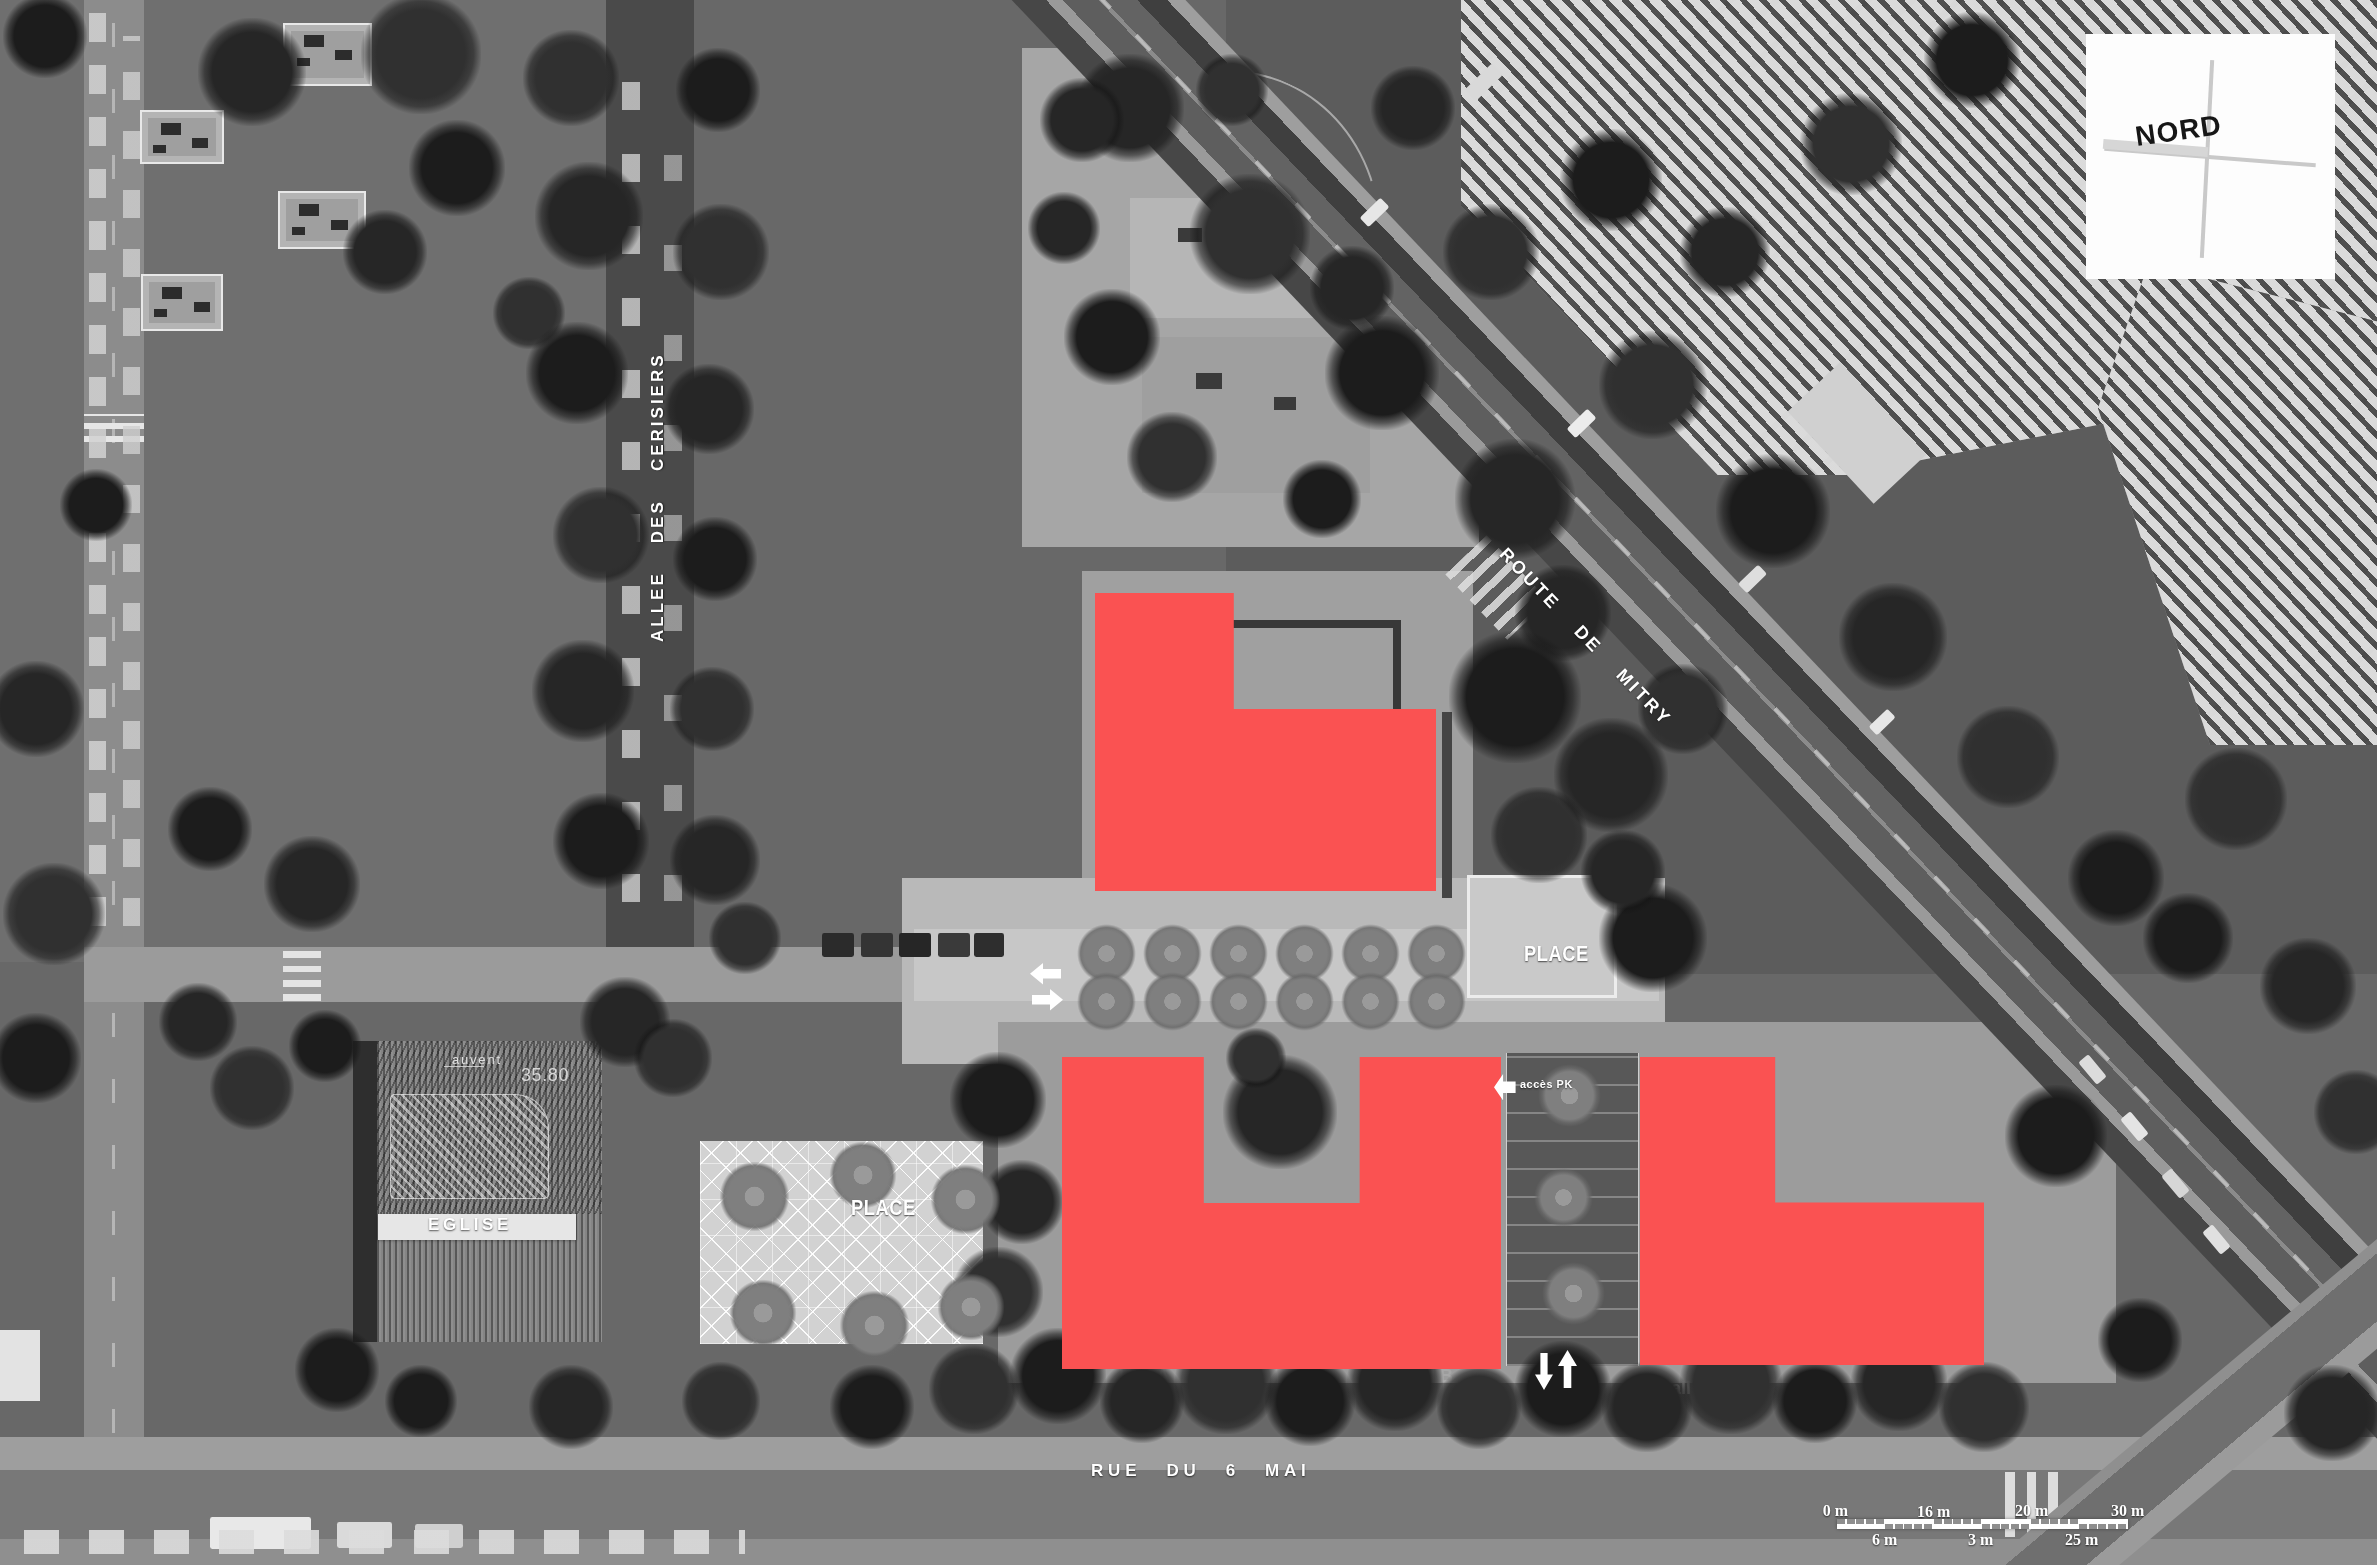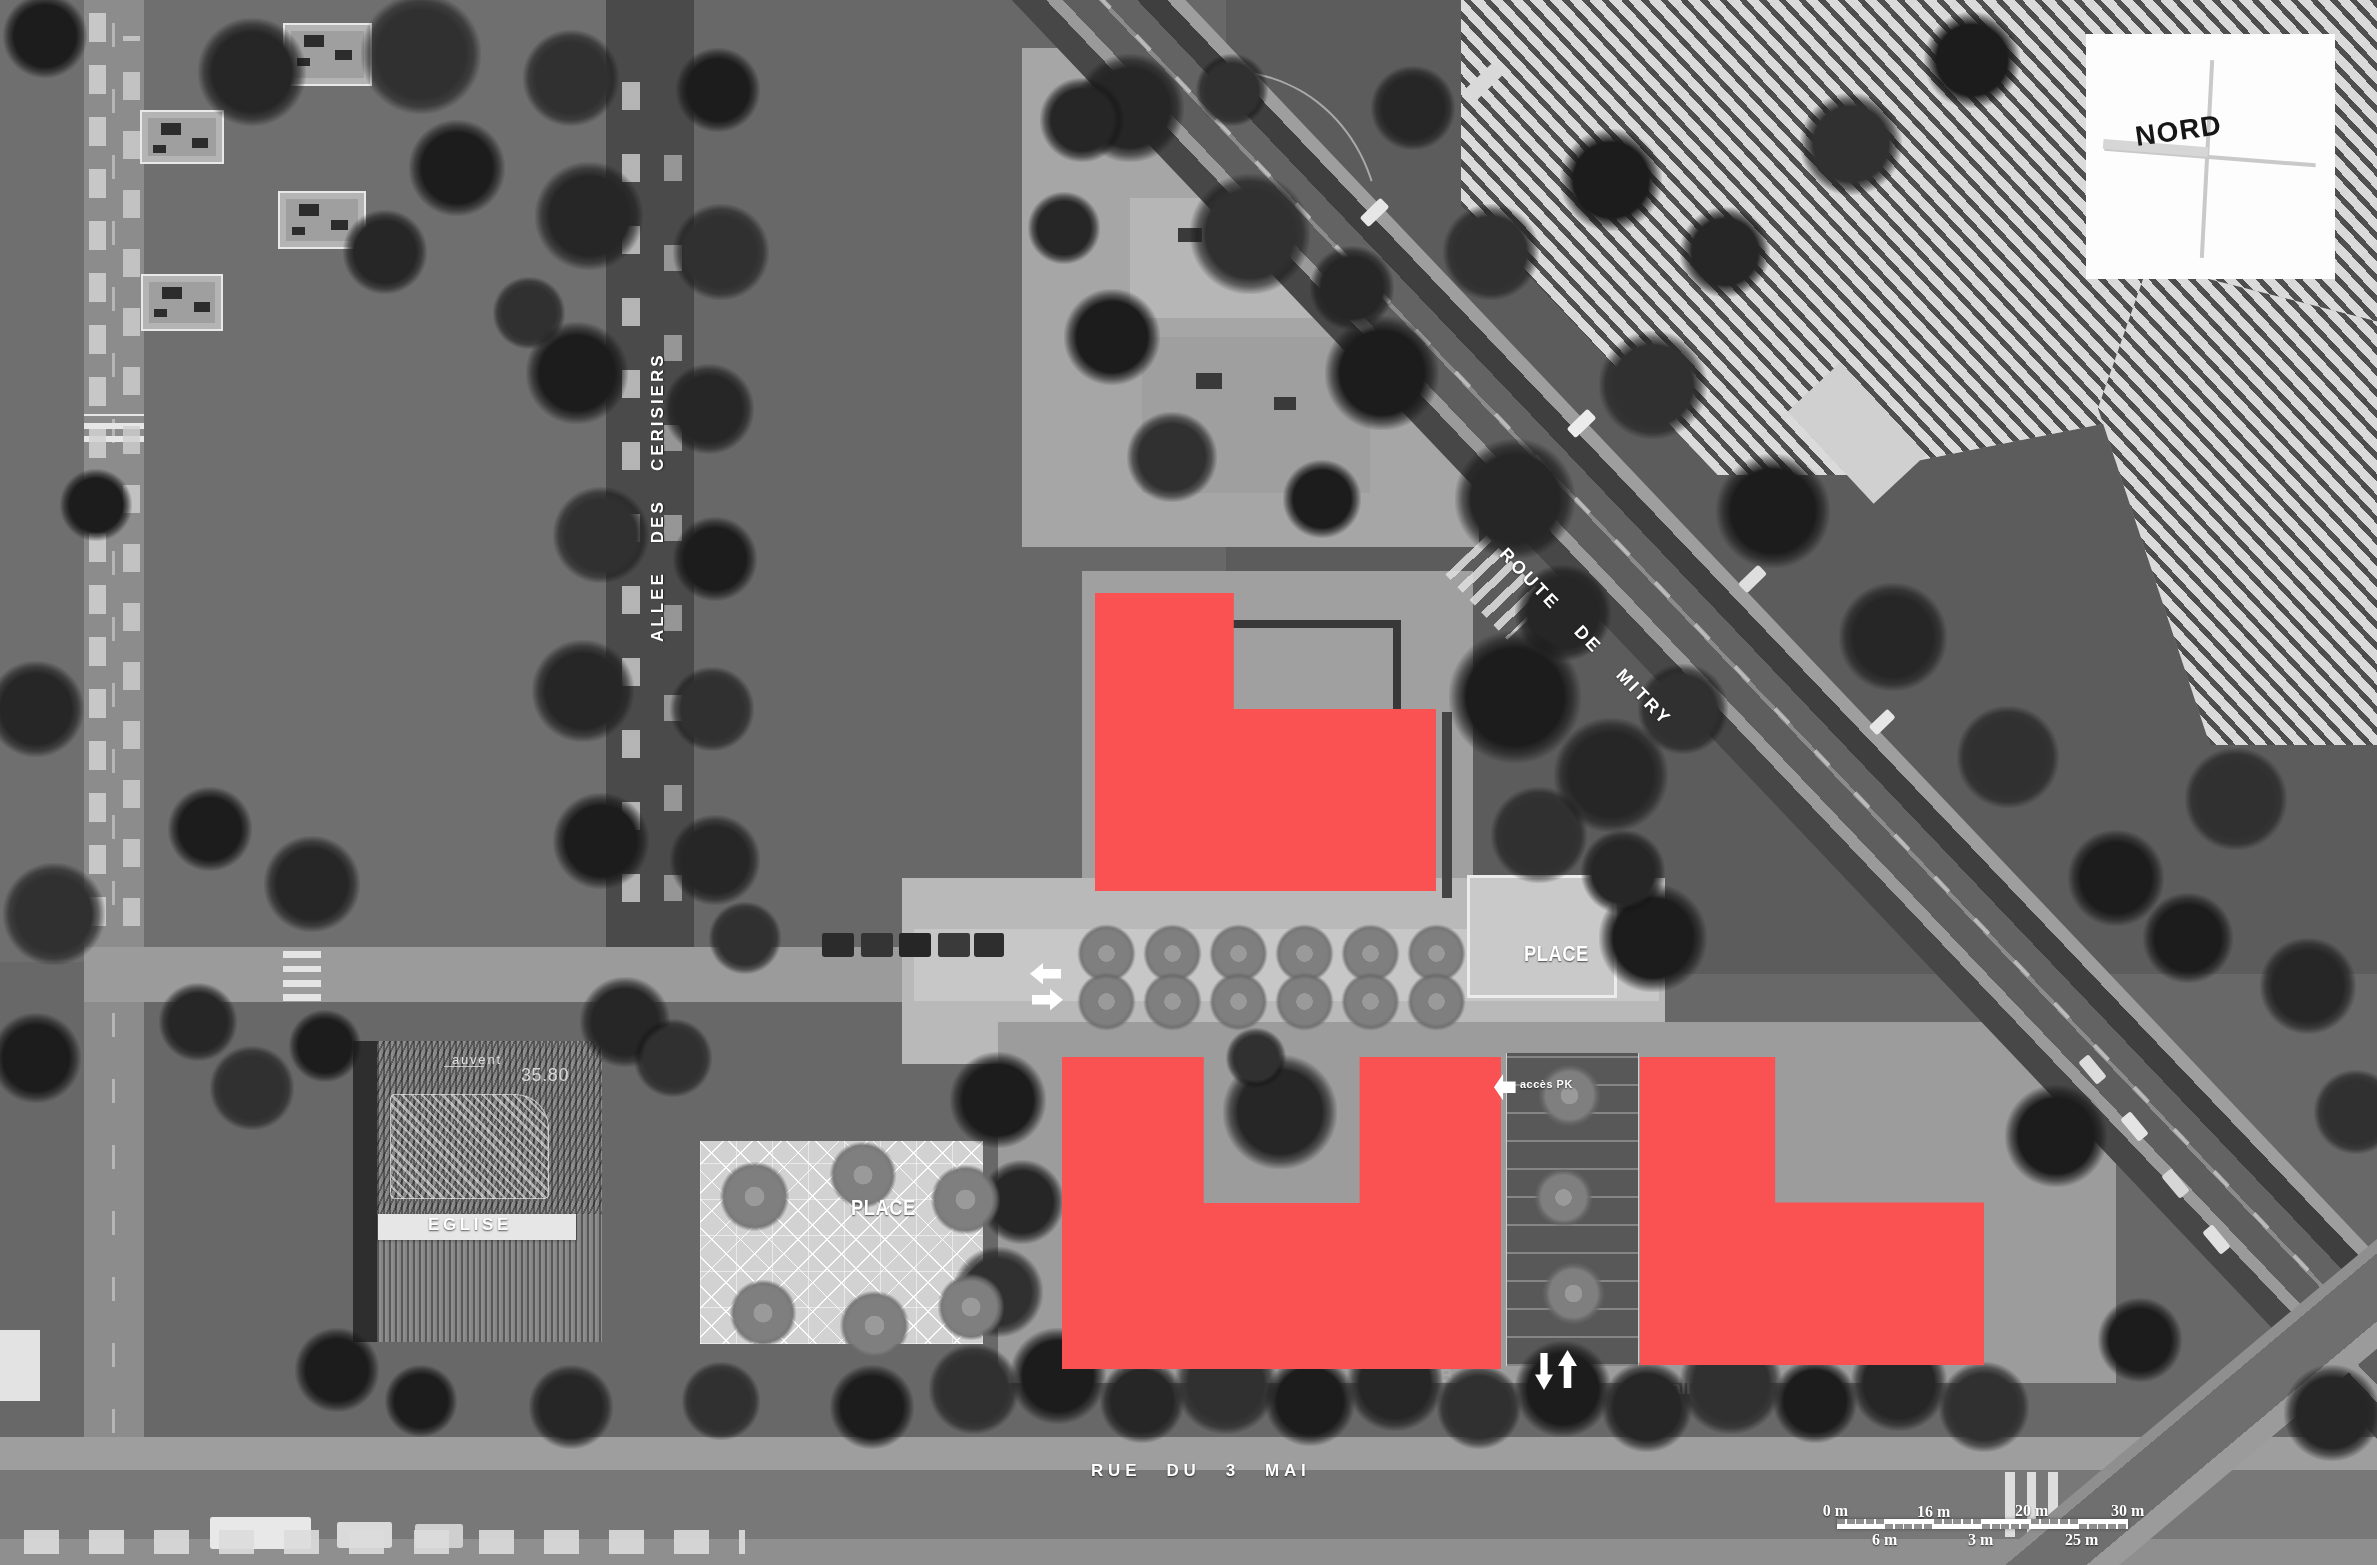--- a/index.html
+++ b/index.html
@@ -292,21 +292,21 @@
               clip-path:polygon(0% 0%,40.7% 0%,40.7% 38.9%,100% 38.9%,100% 100%,0% 100%);"></div>
   <div class="redbld" style="left:1062px;top:1057px;width:439px;height:312px;
               clip-path:polygon(0 0,32.3% 0,32.3% 46.8%,67.8% 46.8%,67.8% 0,100% 0,100% 100%,0 100%);"></div>
   <div class="redbld" style="left:1640px;top:1057px;width:344px;height:308px;
               clip-path:polygon(0 0,39.3% 0,39.3% 47.2%,100% 47.2%,100% 100%,0 100%);"></div>
 
   <div class="lbl" style="left:648px;top:269px;width:24px;height:373px;font-size:17px;letter-spacing:3px;word-spacing:20.4px;
               writing-mode:vertical-rl;transform:rotate(180deg);">ALLEE DES CERISIERS</div>
   <div class="lbl" style="left:1510px;top:544px;font-size:18px;letter-spacing:3px;word-spacing:21.6px;
               transform:rotate(46deg);transform-origin:0 0;">ROUTE DE MITRY</div>
-  <div class="lbl" style="left:1091px;top:1461px;font-size:17px;letter-spacing:4.8px;word-spacing:15.6px;">RUE DU 3 MAI</div>
+  <div class="lbl" style="left:1091px;top:1461px;font-size:17px;letter-spacing:4.8px;word-spacing:15.6px;">RUE DU 6 MAI</div>
   <div class="lbl" style="left:1524px;top:941px;font-size:21.6px;transform:scaleX(.85);transform-origin:0 0;letter-spacing:0.6px;">PLACE</div>
   <div class="lbl" style="left:851px;top:1195px;font-size:21.6px;transform:scaleX(.85);transform-origin:0 0;letter-spacing:0.6px;">PLACE</div>
   <div class="lbl" style="left:428px;top:1215px;font-size:17px;letter-spacing:3.6px;">EGLISE</div>
   <div class="lbl" style="left:452px;top:1052px;font-size:13px;letter-spacing:1.8px;color:#e0e0e0;font-weight:normal;text-shadow:none;">auvent</div>
   <div class="lbl" style="left:521px;top:1065px;font-size:18px;color:#d6d6d6;font-weight:normal;text-shadow:none;letter-spacing:0.6px;">35.80</div>
 
   <div class="arrow arr-left" style="left:1030px;top:963px;width:31px;height:21.6px;"></div>
   <div class="arrow arr-right" style="left:1032px;top:989px;width:31px;height:21.6px;"></div>
   <div class="arrow arr-left" style="left:1494px;top:1074px;width:21.6px;height:26.4px;"></div>
   <div class="lbl" style="left:1520px;top:1078px;font-size:10.8px;letter-spacing:0.6px;">accès PK</div>

